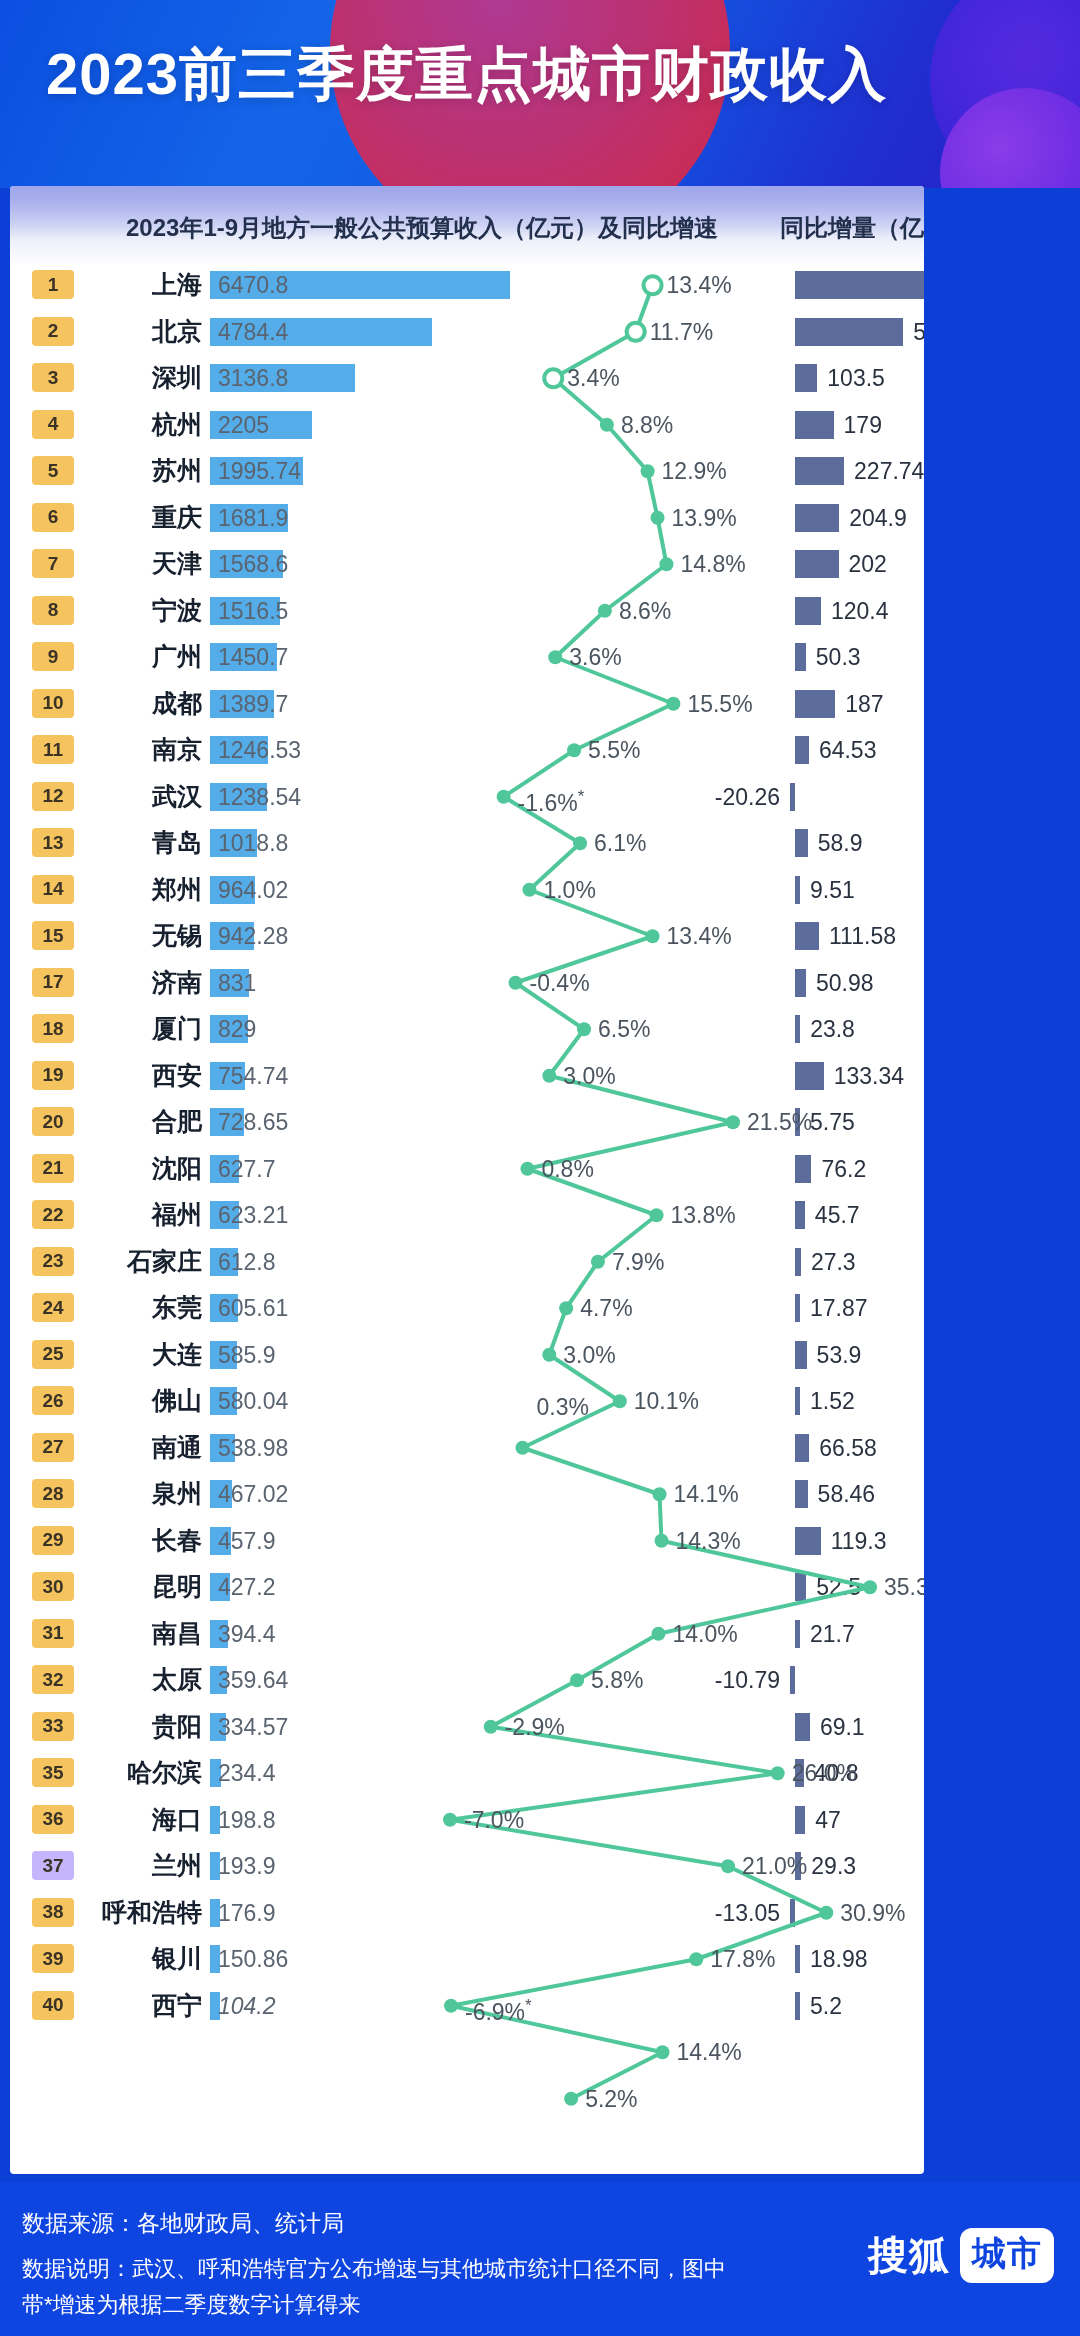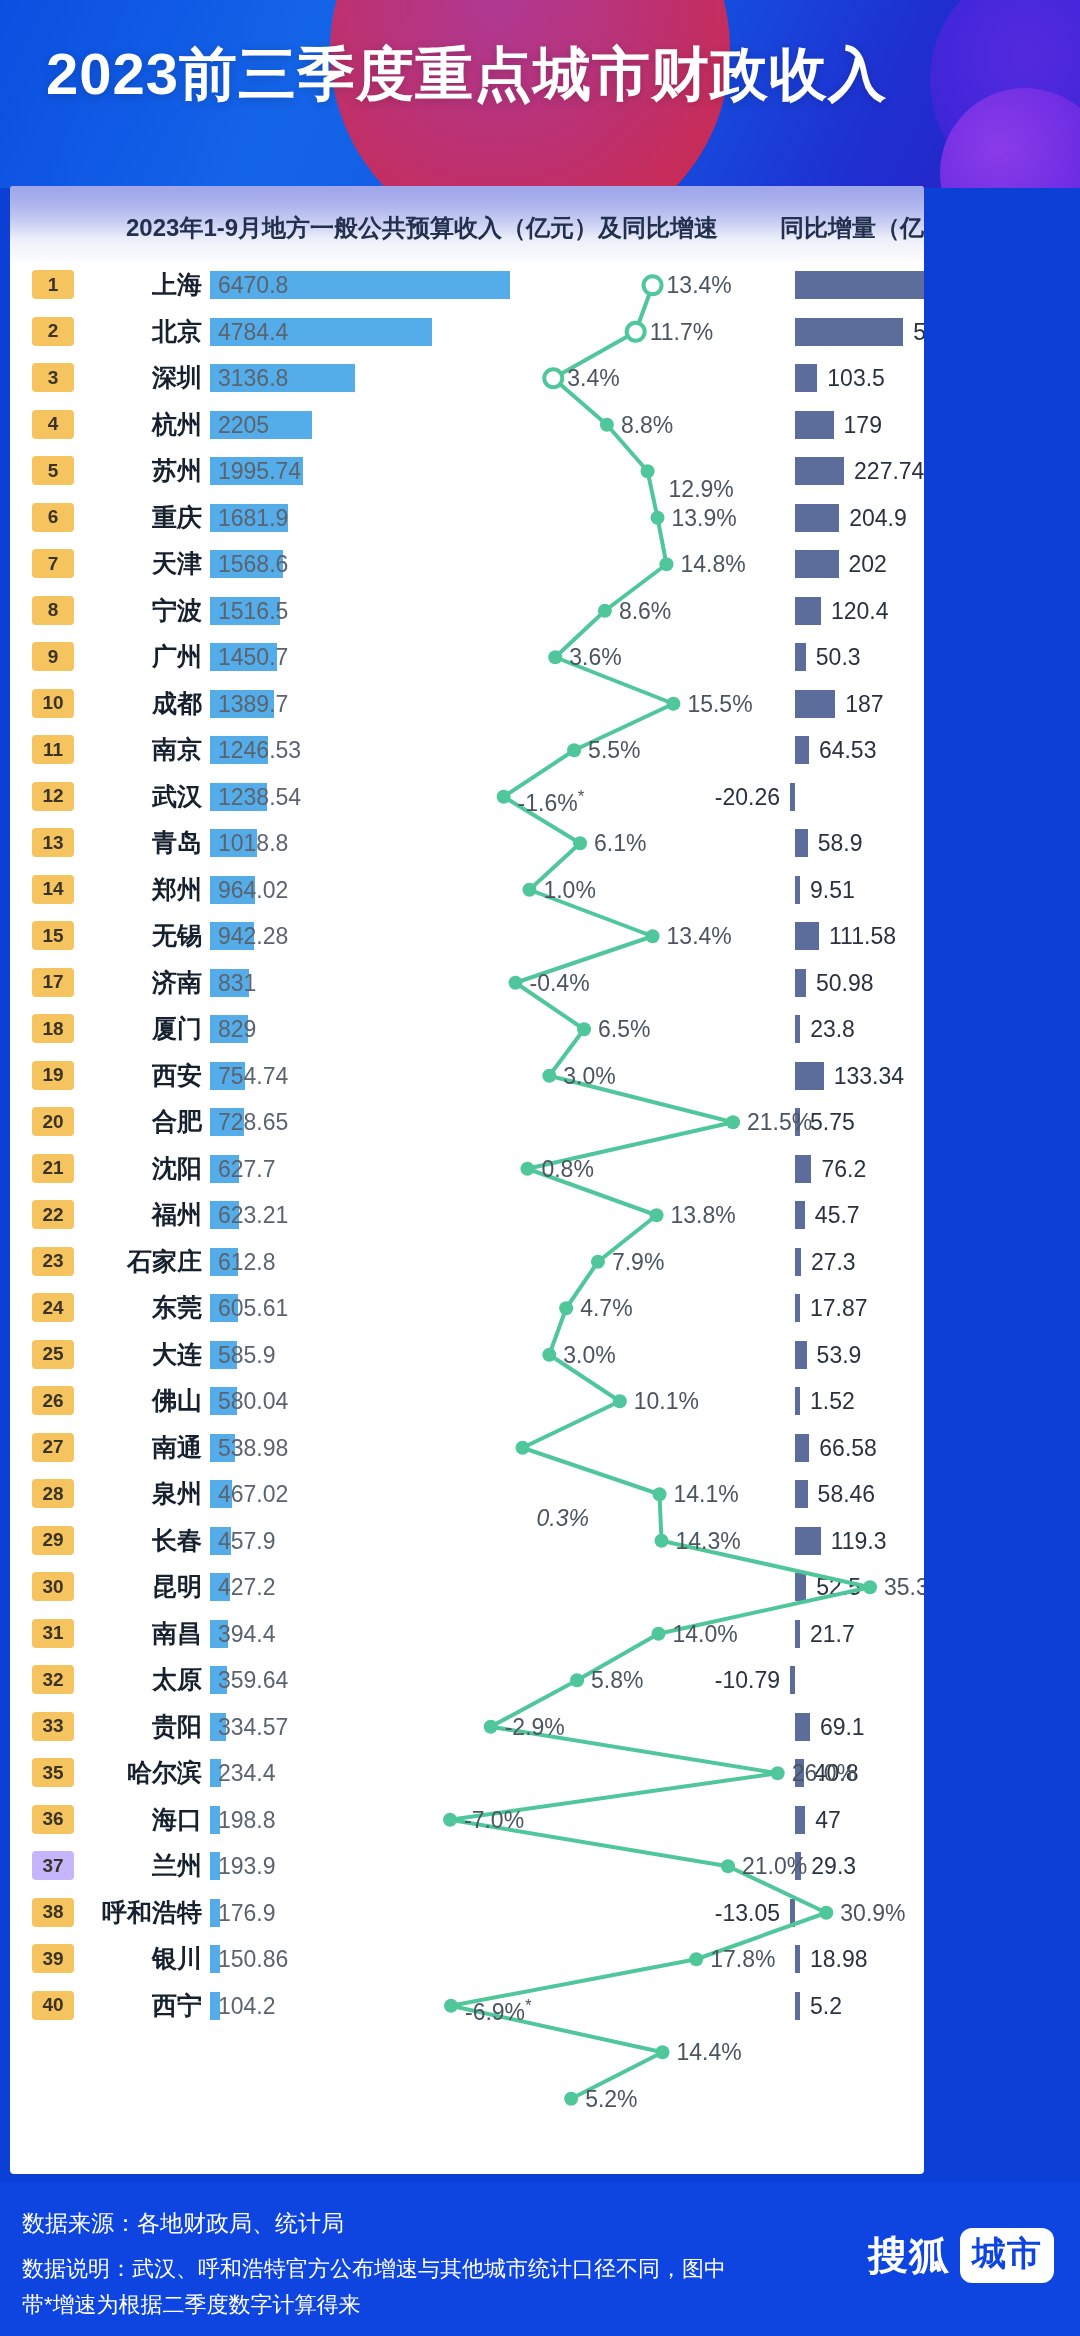--- a/index.html
+++ b/index.html
@@ -576,21 +576,21 @@
           <div class="barval">150.86</div>
         </div>
         <div class="dbarwrap">
           <div class="dbar" style="width: 5px; background: rgb(92, 109, 156); left: 15px;"></div>
           <div class="dbarval" style="left: 30px;">18.98</div>
         </div>
       </div>
       <div class="row">
         <div class="rank" style="background: rgb(246, 196, 94);">40</div>
         <div class="city">西宁</div>
-        <div class="barwrap" style="left: 200px; width: 450px;">
+        <div class="barwrap" style="left: 200px; width: 450px; font-style: italic;">
           <div class="bar" style="width: 10px; background: rgb(84, 172, 233);"></div>
           <div class="barval">104.2</div>
         </div>
         <div class="dbarwrap">
           <div class="dbar" style="width: 5px; background: rgb(92, 109, 156); left: 15px;"></div>
           <div class="dbarval" style="left: 30px;">5.2</div>
         </div>
       </div>
     </div>
 
@@ -634,42 +634,42 @@
       <circle cx="816.3120567375887" cy="1650.75" r="7" fill="#4fc79a"></circle>
       <circle cx="686.2411347517731" cy="1697.25" r="7" fill="#4fc79a"></circle>
       <circle cx="440.9929078014184" cy="1743.75" r="7" fill="#4fc79a"></circle>
       <circle cx="652.4822695035461" cy="1790.25" r="7" fill="#4fc79a"></circle>
       <circle cx="561.1347517730496" cy="1836.75" r="7" fill="#4fc79a"></circle>
     </svg>
 <div class="pctlabel" style="left: 656.553px; top: 85px;">13.4%</div>
     <div class="pctlabel" style="left: 639.674px; top: 131.5px;">11.7%</div>
     <div class="pctlabel" style="left: 557.262px; top: 178px;">3.4%</div>
     <div class="pctlabel" style="left: 610.879px; top: 224.5px;">8.8%</div>
-    <div class="pctlabel" style="left: 651.589px; top: 289px; margin-left: 7px;">12.9%</div>
+    <div class="pctlabel" style="left: 651.589px; top: 271px;">12.9%</div>
     <div class="pctlabel" style="left: 661.518px; top: 317.5px;">13.9%</div>
     <div class="pctlabel" style="left: 670.454px; top: 364px;">14.8%</div>
     <div class="pctlabel" style="left: 608.894px; top: 410.5px;">8.6%</div>
     <div class="pctlabel" style="left: 559.248px; top: 457px;">3.6%</div>
     <div class="pctlabel" style="left: 677.404px; top: 503.5px;">15.5%</div>
     <div class="pctlabel" style="left: 578.113px; top: 550px;">5.5%</div>
     <div class="pctlabel" style="left: 507.617px; top: 596.5px;">-1.6%<sup>*</sup></div>
     <div class="pctlabel" style="left: 584.071px; top: 643px;">6.1%</div>
     <div class="pctlabel" style="left: 533.433px; top: 689.5px;">1.0%</div>
     <div class="pctlabel" style="left: 656.553px; top: 736px;">13.4%</div>
     <div class="pctlabel" style="left: 519.532px; top: 782.5px;">-0.4%</div>
     <div class="pctlabel" style="left: 588.043px; top: 829px;">6.5%</div>
     <div class="pctlabel" style="left: 553.291px; top: 875.5px;">3.0%</div>
     <div class="pctlabel" style="left: 736.979px; top: 922px;">21.5%</div>
     <div class="pctlabel" style="left: 531.447px; top: 968.5px;">0.8%</div>
     <div class="pctlabel" style="left: 660.525px; top: 1015px;">13.8%</div>
     <div class="pctlabel" style="left: 601.943px; top: 1061.5px;">7.9%</div>
     <div class="pctlabel" style="left: 570.17px; top: 1108px;">4.7%</div>
     <div class="pctlabel" style="left: 553.291px; top: 1154.5px;">3.0%</div>
     <div class="pctlabel" style="left: 623.787px; top: 1201px;">10.1%</div>
-    <div class="pctlabel" style="left: 526.482px; top: 1318px; font-style: italic;">0.3%</div>
+    <div class="pctlabel" style="left: 526.482px; top: 1207px;">0.3%</div>
     <div class="pctlabel" style="left: 663.504px; top: 1294px;">14.1%</div>
     <div class="pctlabel" style="left: 665.489px; top: 1340.5px;">14.3%</div>
     <div class="pctlabel" style="left: 874px; top: 1387px;">35.3%</div>
     <div class="pctlabel" style="left: 662.511px; top: 1433.5px;">14.0%</div>
     <div class="pctlabel" style="left: 581.092px; top: 1480px;">5.8%</div>
     <div class="pctlabel" style="left: 494.709px; top: 1526.5px;">-2.9%</div>
     <div class="pctlabel" style="left: 781.66px; top: 1573px;">26.0%</div>
     <div class="pctlabel" style="left: 454px; top: 1619.5px;">-7.0%</div>
     <div class="pctlabel" style="left: 732.014px; top: 1666px;">21.0%</div>
     <div class="pctlabel" style="left: 830.312px; top: 1712.5px;">30.9%</div>

